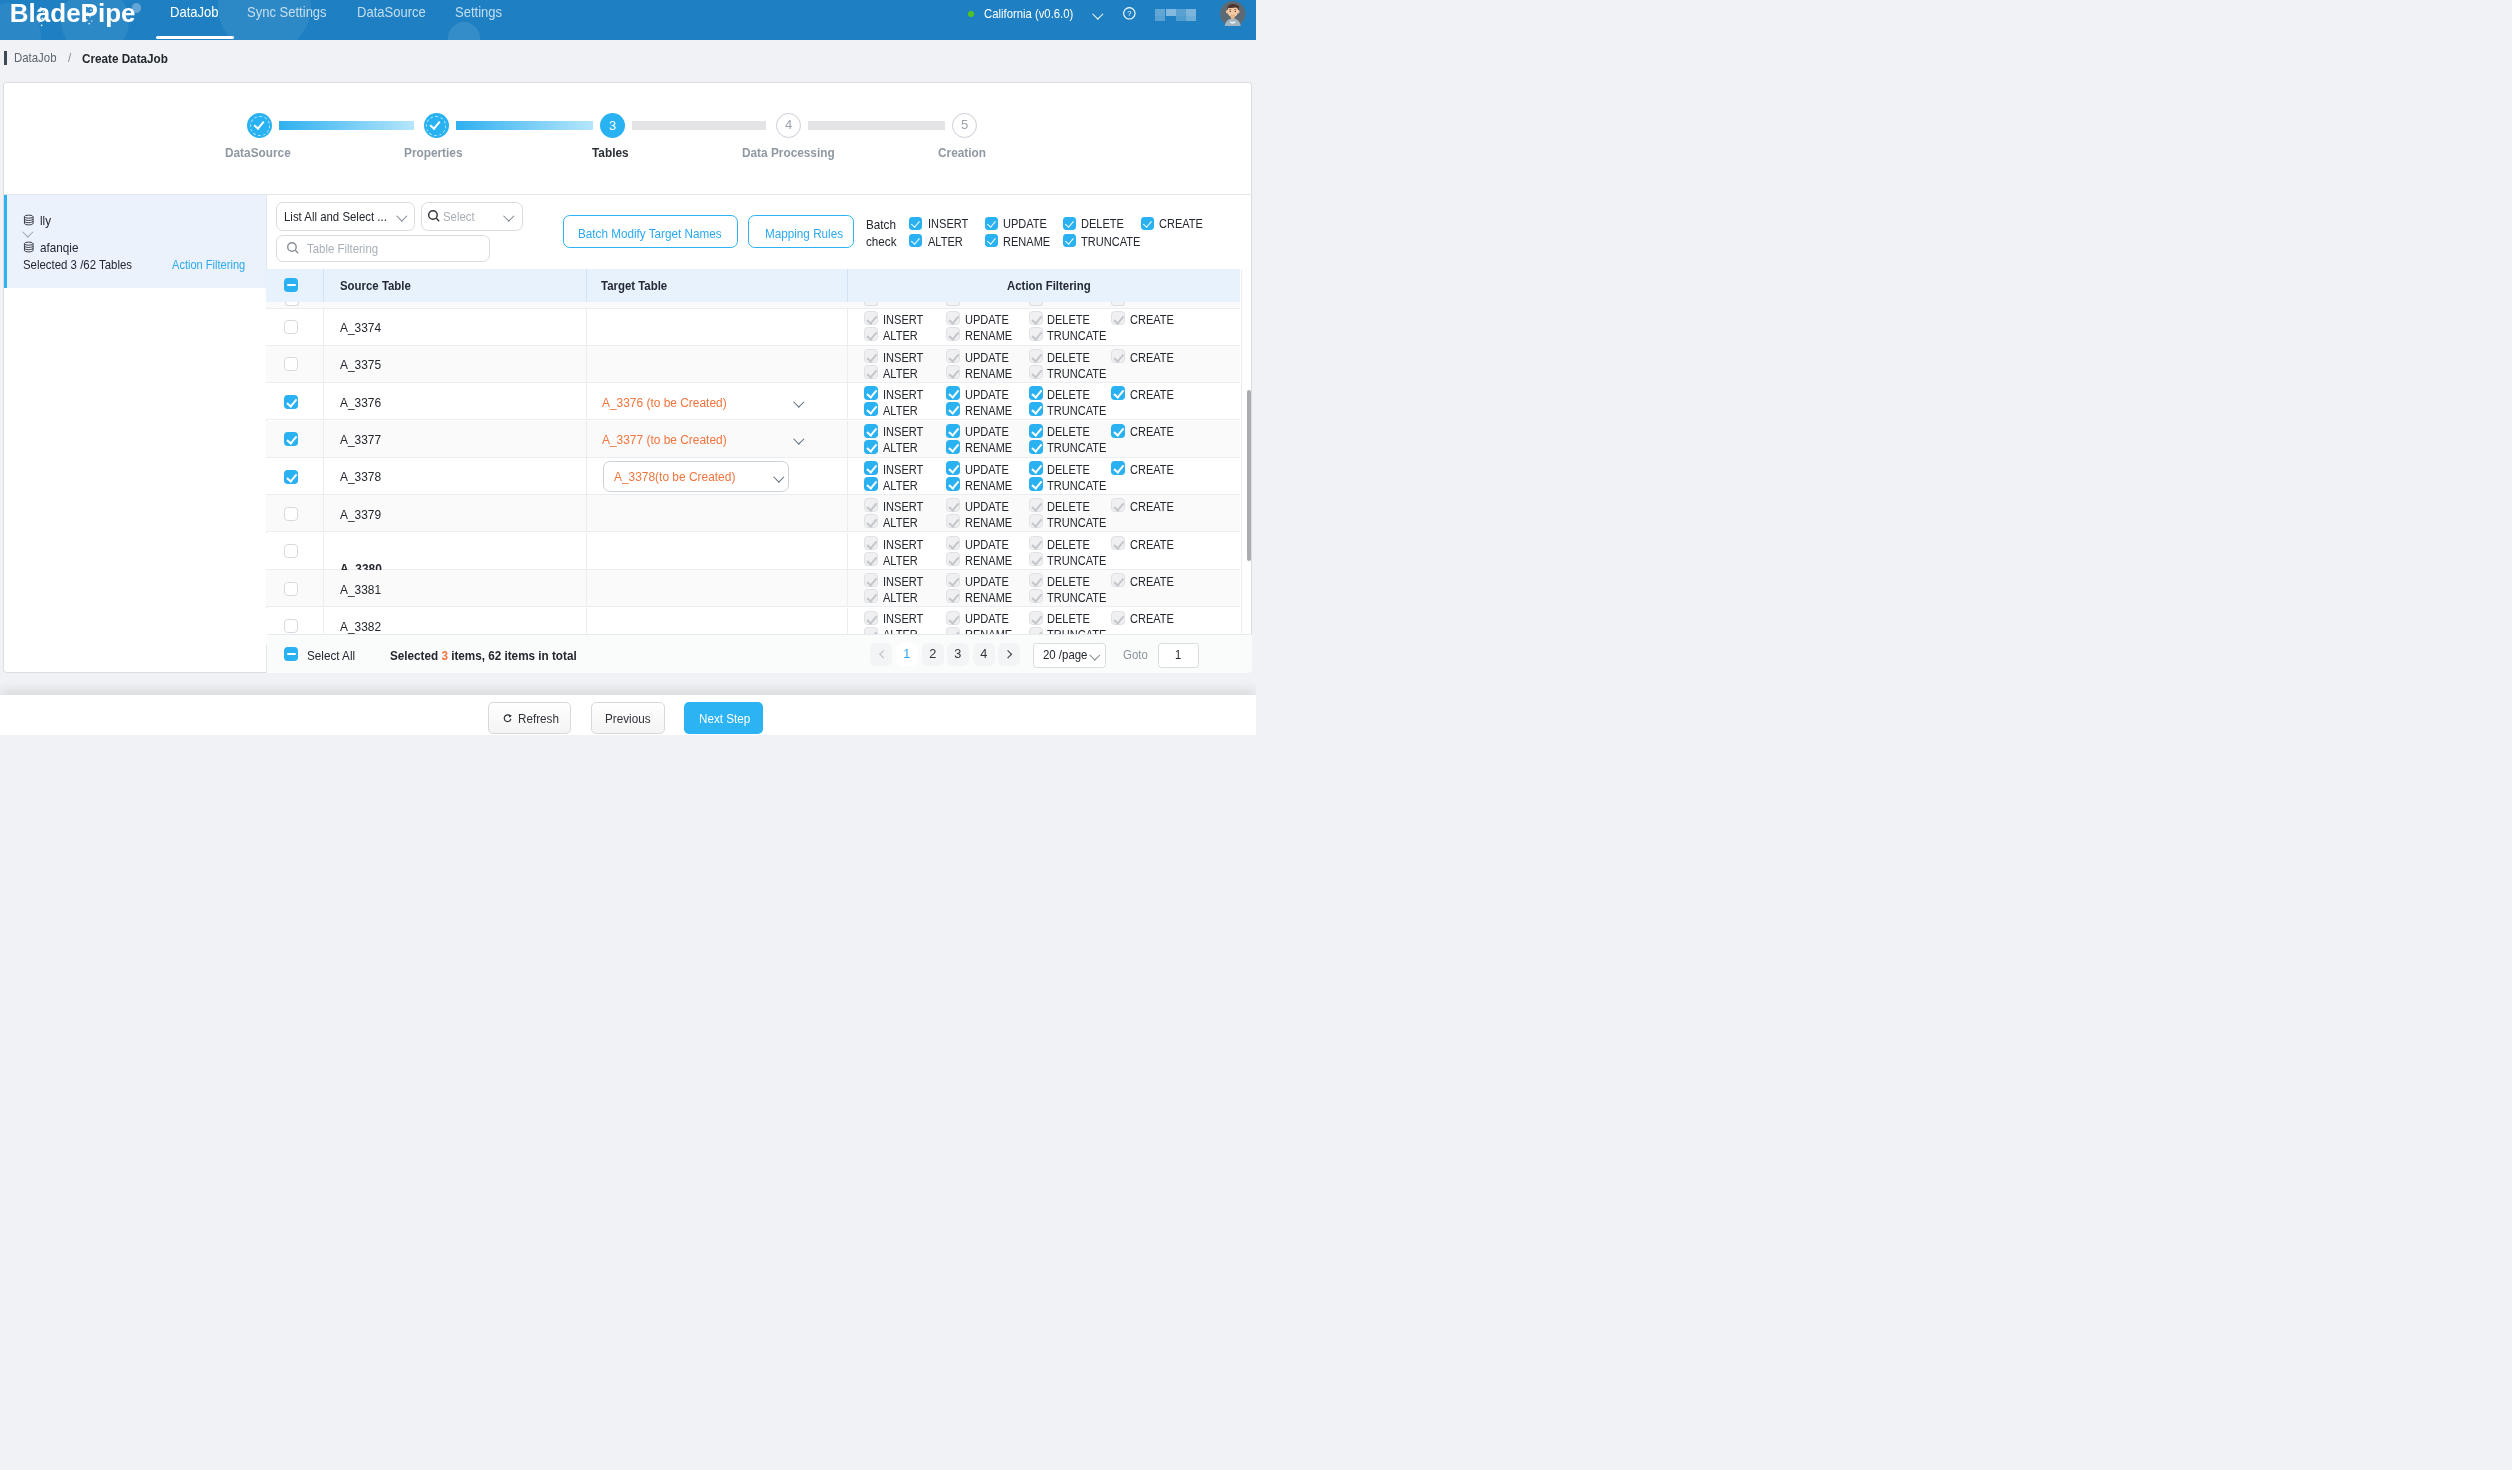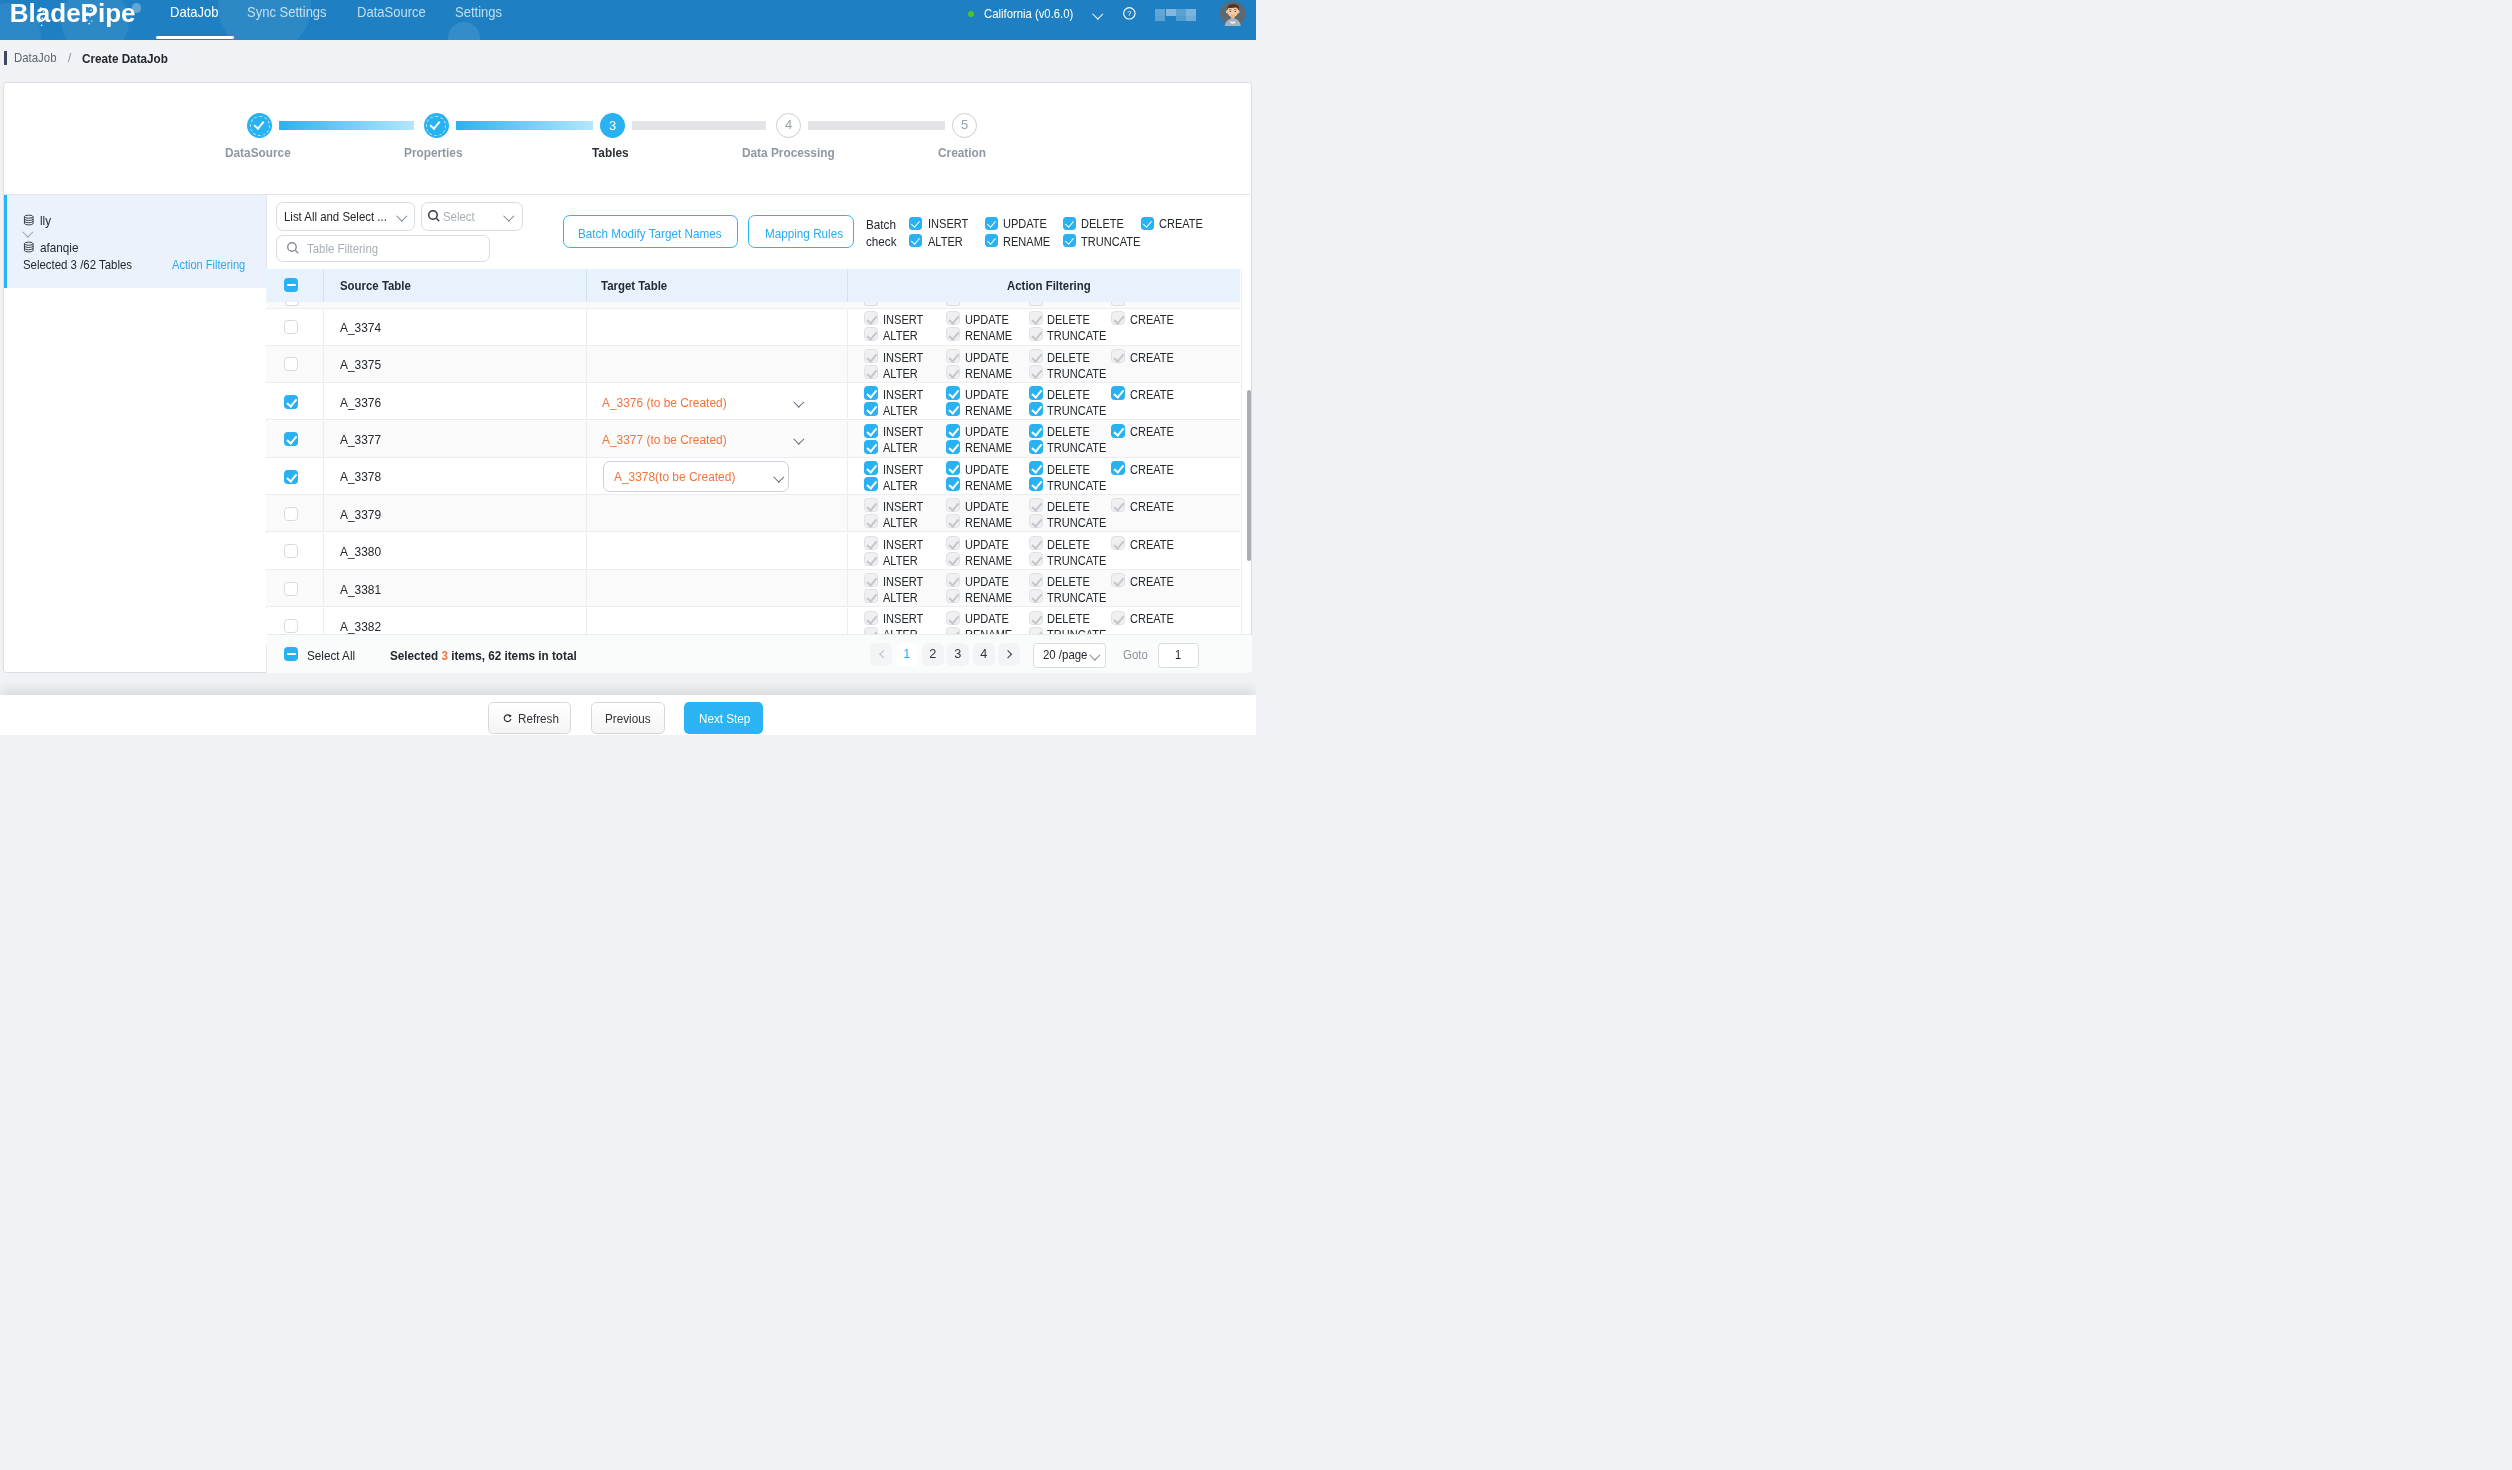--- a/index.html
+++ b/index.html
@@ -294,21 +294,21 @@
 <div class="t" style="left:1047px;top:500px;font-size:12px;color:#23272e;transform:scaleX(0.92);">DELETE</div>
 <div class="cb dis" style="left:1029px;top:514px;"></div>
 <div class="t" style="left:1047px;top:516px;font-size:12px;color:#23272e;transform:scaleX(0.92);">TRUNCATE</div>
 <div class="cb dis" style="left:1111px;top:498px;"></div>
 <div class="t" style="left:1130px;top:500px;font-size:12px;color:#23272e;transform:scaleX(0.92);">CREATE</div>
 <div class="abs" style="left:266px;top:533px;width:974px;height:37px;background:#fff;border-bottom:0.8px solid #ebeef1;"></div>
 <div class="abs" style="left:323px;top:533px;width:0.8px;height:37px;background:#ebeef1;"></div>
 <div class="abs" style="left:586px;top:533px;width:0.8px;height:37px;background:#ebeef1;"></div>
 <div class="abs" style="left:847px;top:533px;width:0.8px;height:37px;background:#ebeef1;"></div>
 <div class="cb off" style="left:284px;top:544px;"></div>
-<div class="t" style="left:340px;top:545px;font-size:12.3px;color:#23272e;transform:scaleX(0.97);">A_3380</div>
+<div class="t" style="left:340px;top:562px;font-size:12.3px;color:#23272e;transform:scaleX(0.97);font-weight:bold;">A_3380</div>
 <div class="cb dis" style="left:864px;top:536px;"></div>
 <div class="t" style="left:883px;top:538px;font-size:12px;color:#23272e;transform:scaleX(0.92);">INSERT</div>
 <div class="cb dis" style="left:864px;top:552px;"></div>
 <div class="t" style="left:883px;top:554px;font-size:12px;color:#23272e;transform:scaleX(0.92);">ALTER</div>
 <div class="cb dis" style="left:946px;top:536px;"></div>
 <div class="t" style="left:965px;top:538px;font-size:12px;color:#23272e;transform:scaleX(0.92);">UPDATE</div>
 <div class="cb dis" style="left:946px;top:552px;"></div>
 <div class="t" style="left:965px;top:554px;font-size:12px;color:#23272e;transform:scaleX(0.92);">RENAME</div>
 <div class="cb dis" style="left:1029px;top:536px;"></div>
 <div class="t" style="left:1047px;top:538px;font-size:12px;color:#23272e;transform:scaleX(0.92);">DELETE</div>

